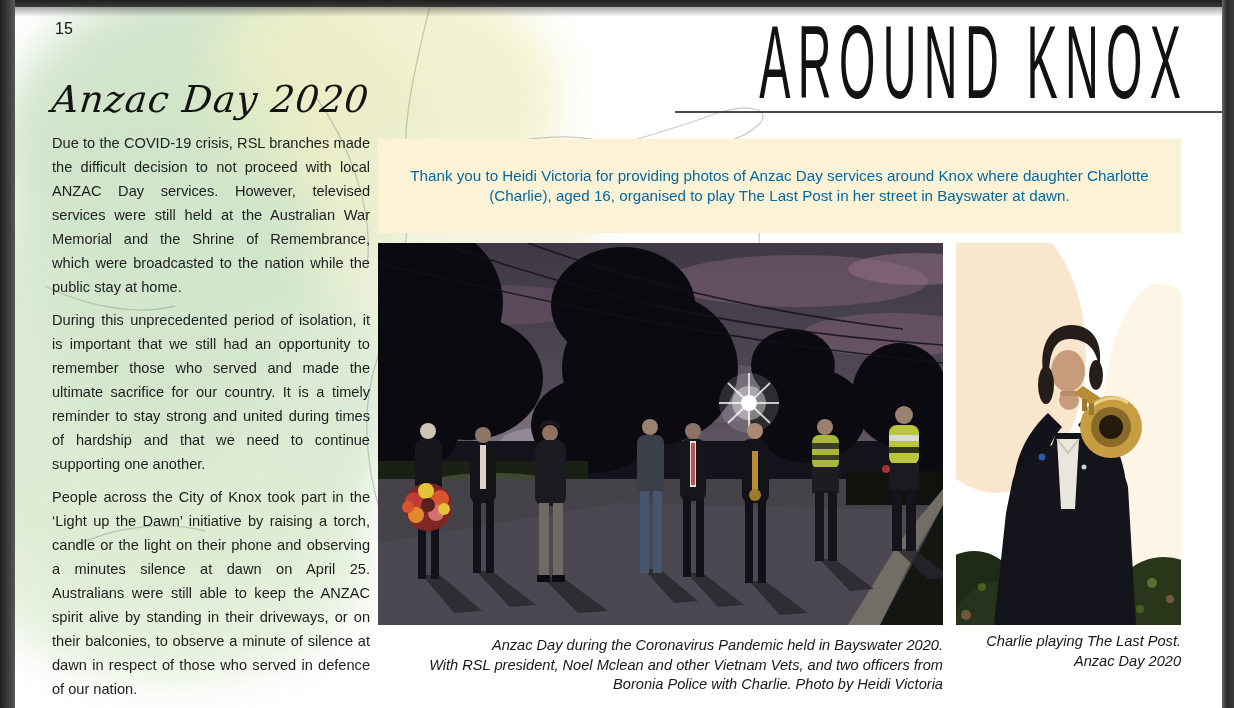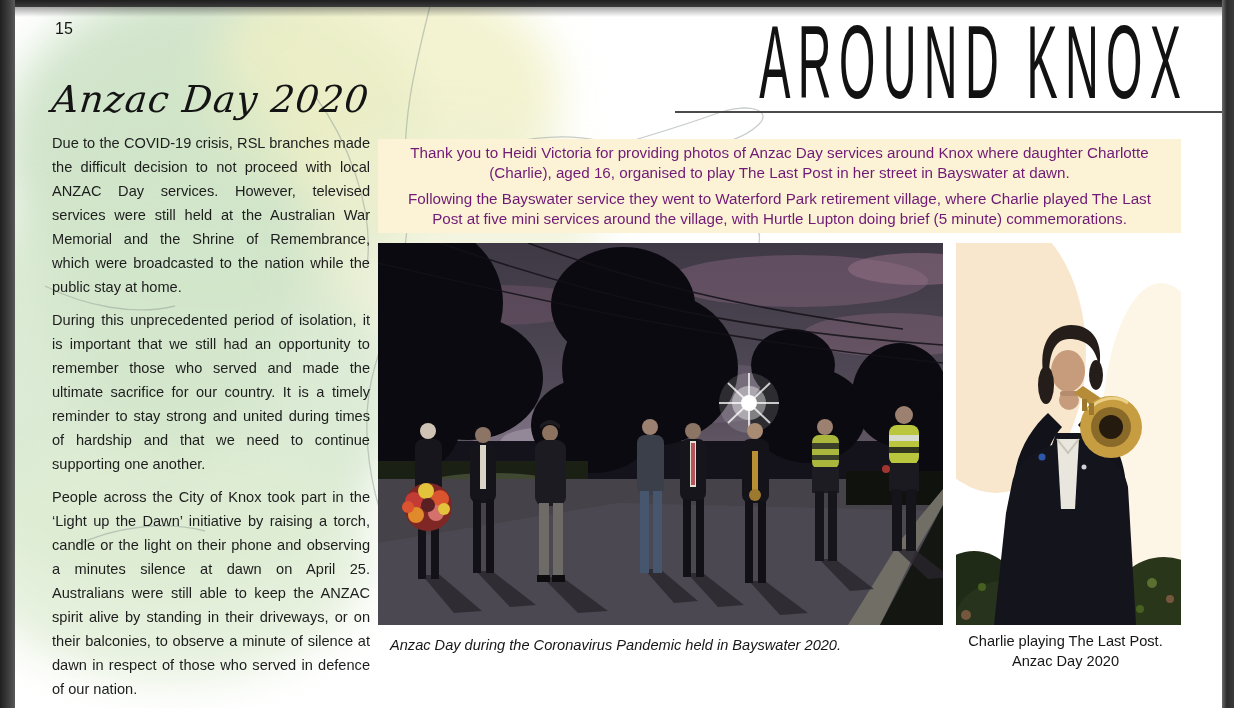--- a/index.html
+++ b/index.html
@@ -47,34 +47,34 @@
   .byline{font-size:15px;line-height:20px;text-align:justify;margin-bottom:16px;}
   .lead{font-size:17px;line-height:23px;font-weight:bold;text-align:justify;
     margin-bottom:8px;color:#111;}
   .para{font-size:14.6px;line-height:24px;text-align:justify;margin-bottom:9px;}
 
   
   .highlight-box{position:absolute;left:378px;top:139px;width:803px;height:94px;
     background:#fcf3d7;z-index:10;display:flex;flex-direction:column;
     justify-content:center;padding:0 26px;box-sizing:border-box;}
   .highlight-box p{margin:3px 0;font-size:15.2px;line-height:20px;
-    text-align:center;color:#701a75;}
+    text-align:center;color:#0369a1;}
 
   
   .photo-street{position:absolute;left:378px;top:243px;width:565px;height:382px;
     z-index:10;background:linear-gradient(180deg,#3f3845 0%,#4a4350 26%,#574e5c 46%,#6a5e6c 60%,#4a4650 66%,#423f48 100%);overflow:hidden;}
   .photo-trumpet{position:absolute;left:956px;top:243px;width:225px;height:382px;
     z-index:10;background:linear-gradient(160deg,#faf0d8 0%,#f5debO 0%,#f5deb0 32%,#ecc78d 58%,#dcae6f 82%,#d2a268 100%);overflow:hidden;}
   .photo-street svg,.photo-trumpet svg{display:block;}
 
   
   .caption-street{position:absolute;left:390px;top:636px;width:553px;z-index:10;
-    font-style:italic;font-size:14.6px;line-height:19.5px;text-align:left;color:#161616;}
+    font-style:italic;font-size:14.6px;line-height:19.5px;text-align:right;color:#161616;}
   .caption-trumpet{position:absolute;left:950px;top:632px;width:231px;z-index:10;
-    font-size:14.6px;line-height:19.5px;text-align:center;color:#161616;}
+    font-style:italic;font-size:14.6px;line-height:19.5px;text-align:right;color:#161616;}
   .caption-gap{margin-top:6px;}
 </style>
 </head>
 <body>
 
 <div class="blob b1"></div>
 <div class="blob b3"></div>
 <div class="blob b2"></div>
 <div class="blob b5"></div>
 <div class="blob b4"></div>
@@ -100,21 +100,20 @@
 <div class="article">
   <div class="article-title">Anzac Day 2020</div>
   <div class="para">Due to the COVID-19 crisis, RSL branches made the difficult decision to not proceed with local ANZAC Day services. However, televised services were still held at the Australian War Memorial and the Shrine of Remembrance, which were broadcasted to the nation while the public stay at home.</div>
   <div class="para">During this unprecedented period of isolation, it is important that we still had an opportunity to remember those who served and made the ultimate sacrifice for our country. It is a timely reminder to stay strong and united during times of hardship and that we need to continue supporting one another.</div>
   <div class="para">People across the City of Knox took part in the ‘Light up the Dawn’ initiative by raising a torch, candle or the light on their phone and observing a minutes silence at dawn on April 25. Australians were still able to keep the ANZAC spirit alive by standing in their driveways, or on their balconies, to observe a minute of silence at dawn in respect of those who served in defence of our nation.</div>
 
 </div>
 
 <div class="highlight-box">
   <p>Thank you to Heidi Victoria for providing photos of Anzac Day services around Knox where daughter Charlotte (Charlie), aged 16, organised to play The Last Post in her street in Bayswater at dawn.</p>
-  <p>Following the Bayswater service they went to Waterford Park retirement village, where Charlie played The Last Post at five mini services around the village, with Hurtle Lupton doing brief (5 minute) commemorations.</p>
 </div>
 
 <div class="photo-street">
   <svg width="565" height="382" viewBox="0 0 565 382">
 
     <ellipse cx="420" cy="38" rx="130" ry="26" fill="#7c5f74" opacity=".55"></ellipse>
     <ellipse cx="515" cy="92" rx="90" ry="22" fill="#86657a" opacity=".45"></ellipse>
     <ellipse cx="120" cy="62" rx="95" ry="20" fill="#6d5468" opacity=".5"></ellipse>
     <ellipse cx="540" cy="26" rx="70" ry="16" fill="#97748a" opacity=".5"></ellipse>
     <ellipse cx="320" cy="150" rx="120" ry="30" fill="#756a7c" opacity=".4"></ellipse>
@@ -295,20 +294,21 @@
     <rect x="126" y="156" width="5" height="12" fill="#9d7930"></rect>
     <rect x="133" y="160" width="5" height="12" fill="#9d7930"></rect>
 
     <circle cx="86" cy="214" r="3.5" fill="#2d58a8"></circle>
     <circle cx="128" cy="224" r="2.5" fill="#cfd2d6"></circle>
   </svg>
 </div>
 
 <div class="caption-street">
   <div>Anzac Day during the Coronavirus Pandemic held in Bayswater 2020.</div>
+  <div>With RSL president, Noel Mclean and other Vietnam Vets, and two officers from Boronia Police with Charlie. Photo by Heidi Victoria</div>
 </div>
 <div class="caption-trumpet">
   <div>Charlie playing The Last Post.</div>
   <div>Anzac Day 2020</div>
 </div>
 
 <div class="edge-top-shadow"></div>
 <div class="edge-top"></div>
 <div class="edge-left"></div>
 <div class="edge-right"></div>

